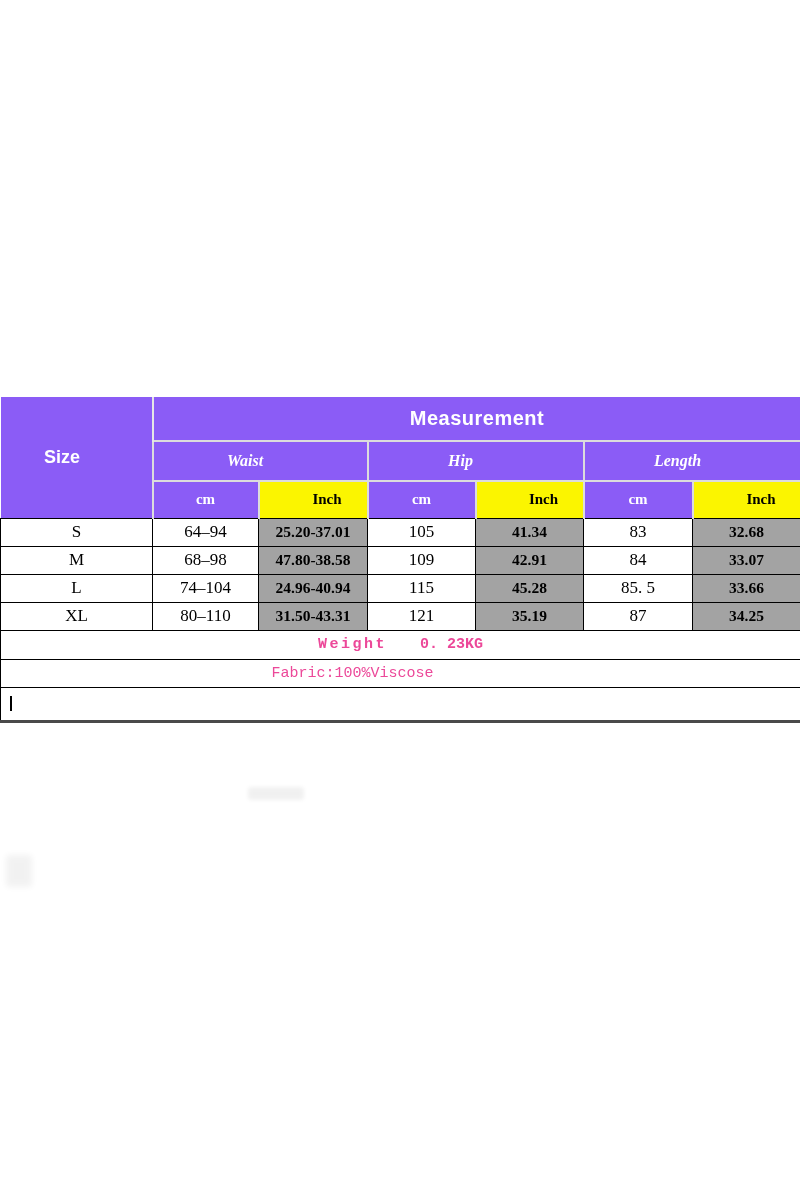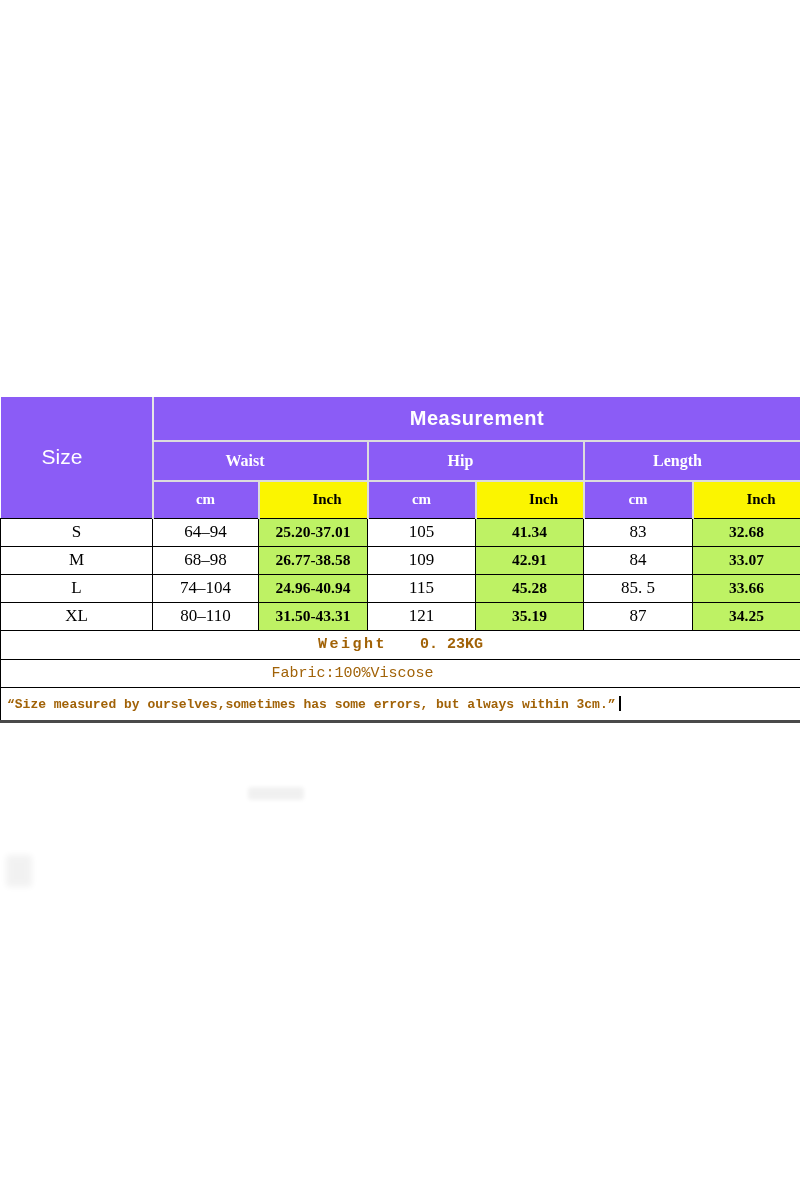--- a/index.html
+++ b/index.html
@@ -36,62 +36,62 @@
 
   .measurement-cell {
     font-family: "Liberation Sans", sans-serif;
     font-weight: bold;
     font-size: 20px;
     letter-spacing: 0.5px;
     border-left: 2px solid #e6e6e6;
   }
   .size-cell {
     font-family: "Liberation Sans", sans-serif;
-    font-weight: normal;
-    font-size: 21px;
+    font-weight: bold;
+    font-size: 18px;
   }
   .size-cell .lbl { display: inline-block; transform: translateX(-14px); }
 
   .group-cell {
     font-family: "Liberation Serif", serif;
     font-weight: bold;
     font-size: 16px;
     border-top: 2px solid #dcdcdc;
     border-left: 2px solid #dcdcdc;
   }
-  .group-cell .lbl { display: inline-block; transform: translateX(-15px); }
+  .group-cell .lbl { display: inline-block; transform: translateX(-15px); font-style: italic; }
 
   .unit-cell {
     font-family: "Liberation Serif", serif;
     font-weight: bold;
     font-size: 15px;
     border-top: 2px solid #dcdcdc;
     border-left: 2px solid #dcdcdc;
   }
   .unit-cell.yellow { background: #fbf500; color: #000000; padding-left: 28px; }
 
   
   .data-row td {
     height: 27px;
     border: 1px solid #000000;
     background: #ffffff;
     font-size: 17px;
     color: #000000;
   }
   .data-row td.yellow {
-    background: #bef264;
+    background: #a3a3a3;
     font-weight: bold;
     font-size: 15.5px;
   }
 
   
   .info-row td {
     border: 1px solid #000000;
     background: #ffffff;
-    color: #a16207;
+    color: #ec4899;
     font-family: "Liberation Mono", monospace;
     margin-left: 24px;
   }
   .weight-row td { height: 28px; font-size: 15px; font-weight: bold; }
   .weight-row .wl { letter-spacing: 2.5px; }
   .weight-row .wv { margin-left: 33px; letter-spacing: 0; }
   .fabric-row td { height: 27px; font-size: 15px; font-weight: normal; }
   .fabric-row .fv { display: inline-block; transform: translateX(-48px); }
   .note-row td {
     height: 32px;
@@ -174,21 +174,21 @@
       <td class="yellow">25.20-37.01</td>
       <td>105</td>
       <td class="yellow">41.34</td>
       <td>83</td>
       <td class="yellow">32.68</td>
     </tr>
 
     <tr class="data-row">
       <td>M</td>
       <td>68–98</td>
-      <td class="yellow">26.77-38.58</td>
+      <td class="yellow">47.80-38.58</td>
       <td>109</td>
       <td class="yellow">42.91</td>
       <td>84</td>
       <td class="yellow">33.07</td>
     </tr>
 
     <tr class="data-row">
       <td>L</td>
       <td>74–104</td>
       <td class="yellow">24.96-40.94</td>
@@ -215,21 +215,21 @@
     </tr>
 
     <tr class="info-row fabric-row">
       <td colspan="7">
         <span class="fv">Fabric:100%Viscose</span>
       </td>
     </tr>
 
     <tr class="info-row note-row">
       <td colspan="7">
-        <span>“Size measured by ourselves,sometimes has some errors, but always within 3cm.”</span><span class="text-cursor"></span>
+        <span class="text-cursor"></span>
       </td>
     </tr>
   </tbody>
     </table>
 
   <div class="ghost ghost-1"></div>
   <div class="ghost ghost-2"></div>
 
 </div>
 

